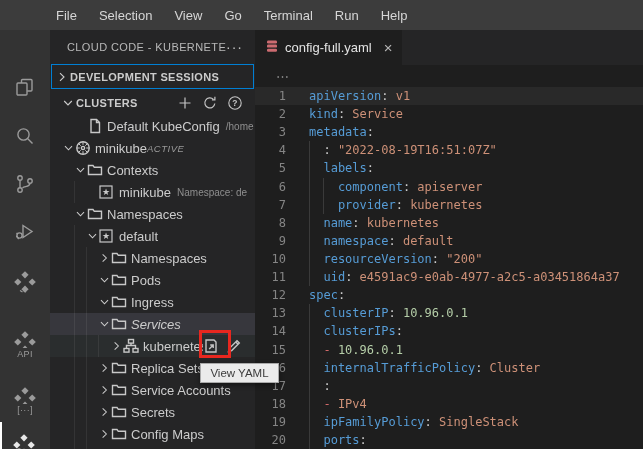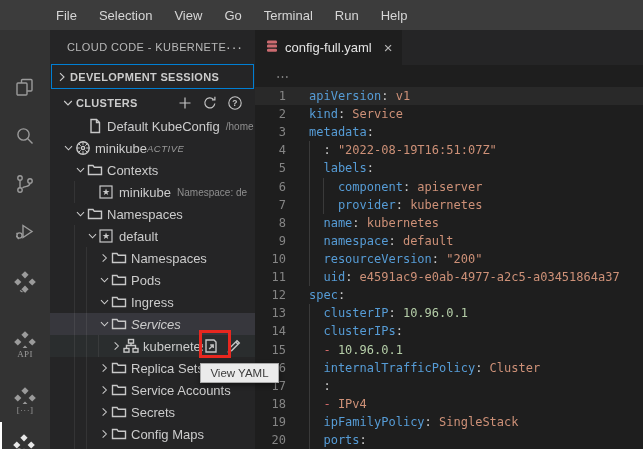--- a/index.html
+++ b/index.html
@@ -22,21 +22,21 @@
   .activitybar{
     position:absolute; left:0; top:30px; width:50px; height:419px;
     background:#333333;
   }
   .ab-item{
     position:absolute; left:0; width:50px; display:flex; flex-direction:column;
     align-items:center; justify-content:center; color:#9b9b9b;
   }
   .ab-item.active{ color:#e8e8e8; }
   .ab-item svg{ display:block; }
-  .ab-label{ font-size:9px; letter-spacing:.3px; margin-top:1px; color:inherit;font-family:Liberation Serif, serif; }
+  .ab-label{ font-size:9px; letter-spacing:.3px; margin-top:1px; color:inherit; }
   .ab-indicator{
     position:absolute; left:0; top:392px; width:2px; height:36px; background:#ffffff;
   }
   
   .sidebar{
     position:absolute; left:50px; top:30px; width:205px; height:419px;
     background:#252526; overflow:hidden;
   }
   .sb-title{
     height:33px; display:flex; align-items:center; padding:0 12px 0 17px;

